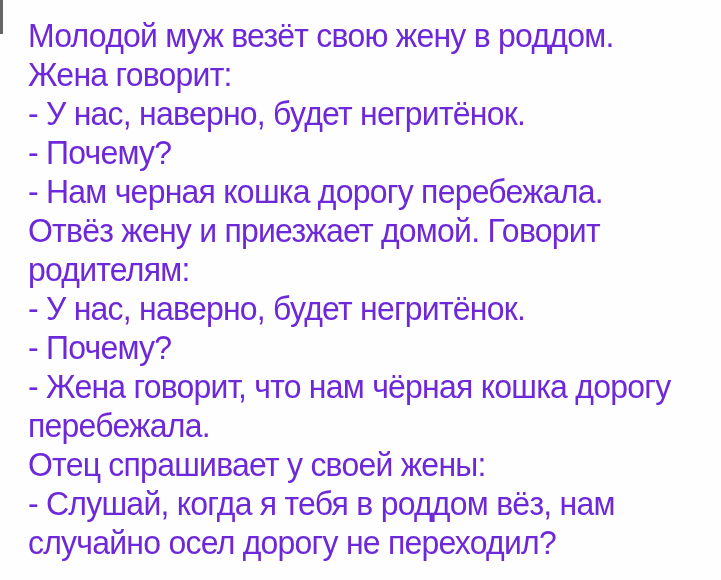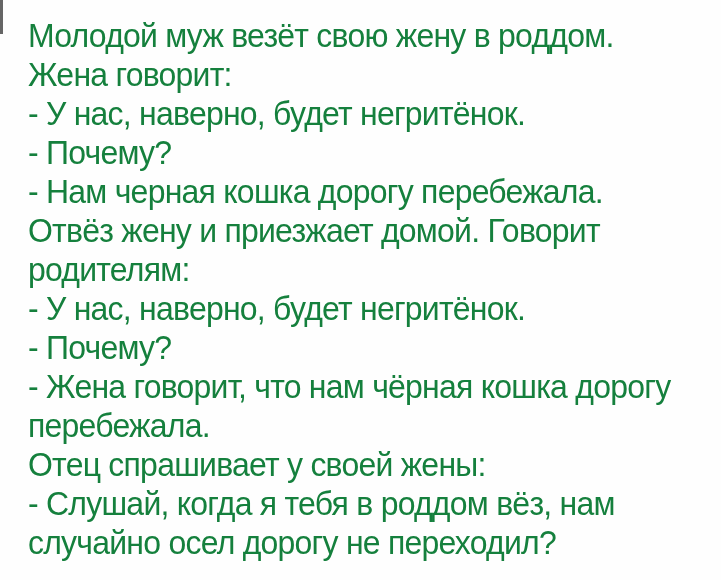--- a/index.html
+++ b/index.html
@@ -21,21 +21,21 @@
     width: 3px;
     height: 34px;
     background: #4a4a4a;
     opacity: 0.85;
   }
   .text-block {
     position: absolute;
     left: 28px;
     top: 16px;
     right: 0;
-    color: #15803d;
+    color: #6d28d9;
   }
   .line {
     font-size: 34px;
     line-height: 39px;
     letter-spacing: -0.8px;
     white-space: nowrap;
     transform: scaleX(0.94);
     transform-origin: 0 50%;
     -webkit-font-smoothing: antialiased;
   }

